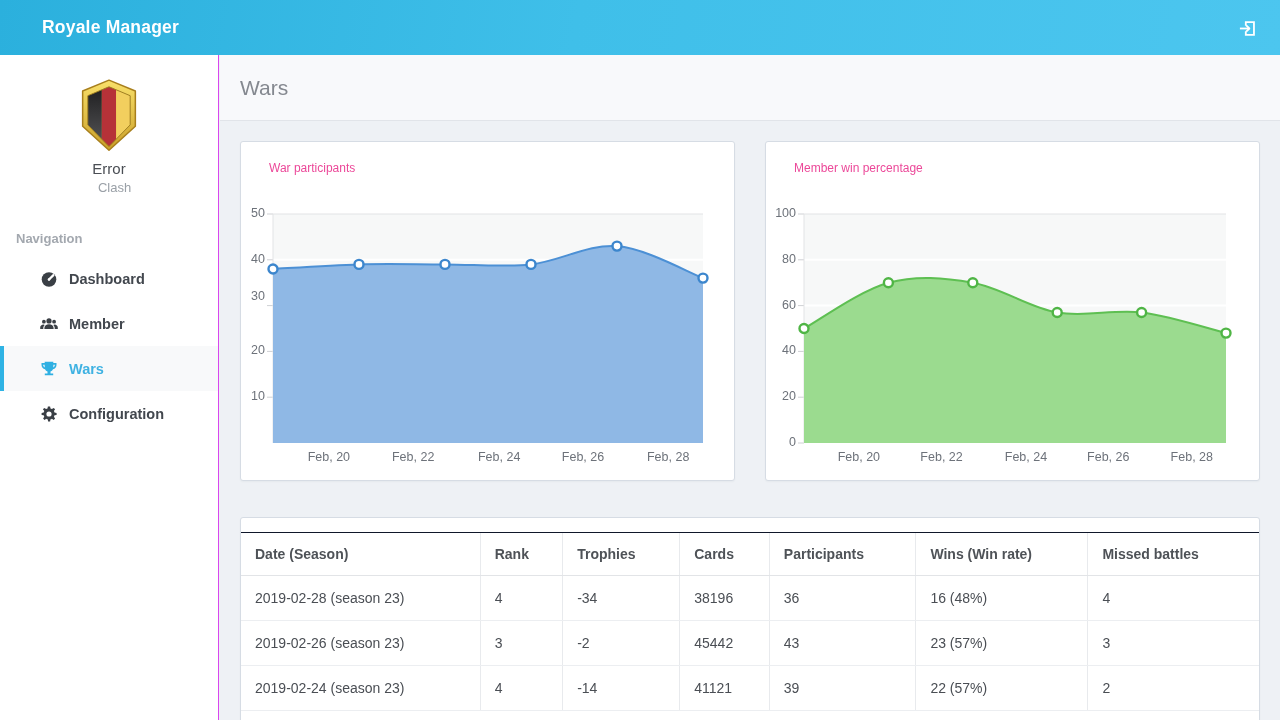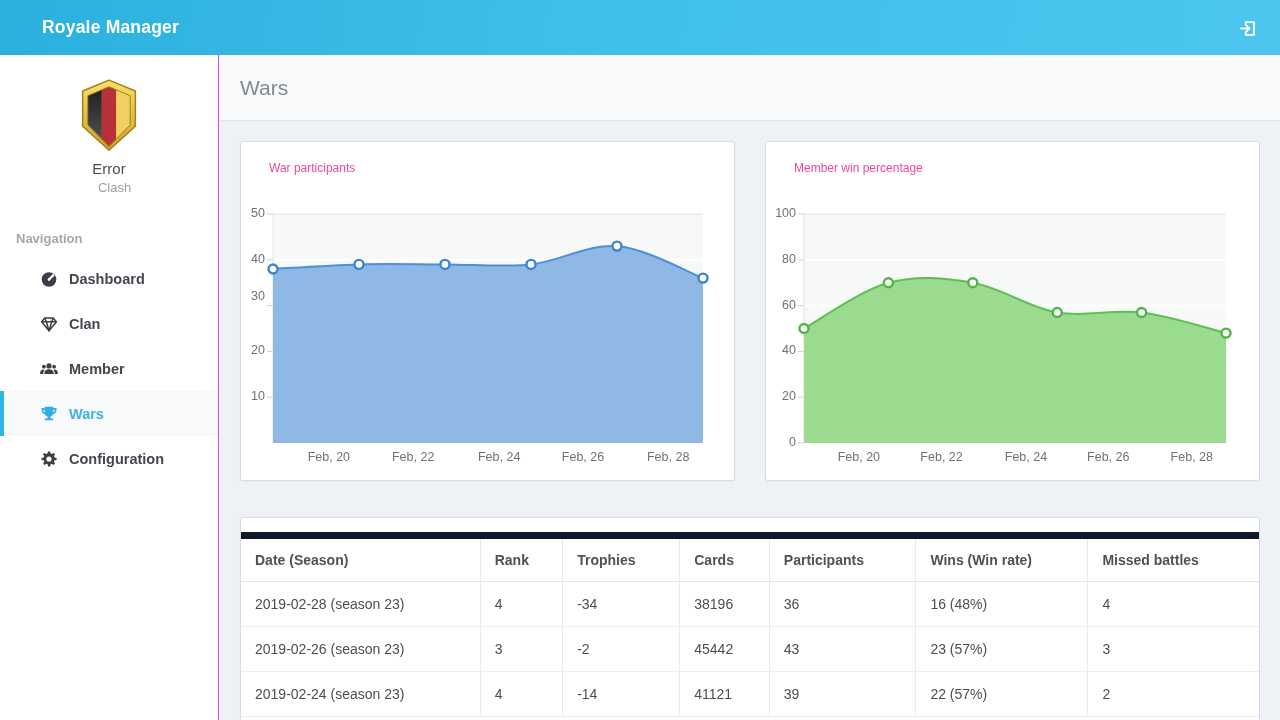--- a/index.html
+++ b/index.html
@@ -65,21 +65,21 @@
   #card2 { left:20px;  top:396px; width:1020px; height:330px; }
   .plot { position:absolute; cursor:crosshair; }
   .plot svg { overflow:visible; display:block; }
   .axis-label { position:absolute; font-size:12.5px; color:#6d727a; }
   .y-lab { text-align:right; }
   .x-lab { text-align:center; }
   
   table { width:100%; border-collapse:collapse; margin-top:14px; table-layout:fixed; }
   thead th {
     text-align:left; font-size:14px; font-weight:700; color:#4e5257;
-    padding:13px 10px 13px 14px; border-top:7px solid #0f172a;
+    padding:13px 10px 13px 14px; border-top:1px solid #0f172a;
     border-bottom:1px solid #e2e4e7;
   }
   tbody td {
     font-size:14px; color:#4a4e54; padding:14px 10px 14px 14px;
     border-bottom:1px solid #eceef1;
   }
   th + th, td + td { border-left:1px solid #e8eaed; }
 </style>
 </head>
 <body>
@@ -128,29 +128,20 @@
     <nav id="nav">
         <div class="nav-item">
           <span class="nav-icon">
             <svg viewBox="0 0 18 18" fill="currentColor">
               <circle cx="9" cy="9.5" r="7.3"></circle>
               <line x1="9" y1="9.5" x2="13.4" y2="5.1" stroke="#fff" stroke-width="2.2" stroke-linecap="round"></line>
               <circle cx="9" cy="9.5" r="1.3" fill="#fff"></circle>
             </svg>
           </span>
           <span class="nav-text">Dashboard</span>
-        </div>
-        <div class="nav-item">
-          <span class="nav-icon">
-            <svg viewBox="0 0 18 18" fill="none" stroke="currentColor" stroke-width="1.5" stroke-linejoin="round">
-              <path d="M4.8 3h8.4l3.2 3.8L9 15.8 1.6 6.8Z"></path>
-              <path d="M1.6 6.8h14.8M6.3 6.8 9 15.8l2.7-9M4.8 3l1.5 3.8M13.2 3l-1.5 3.8"></path>
-            </svg>
-          </span>
-          <span class="nav-text">Clan</span>
         </div>
         <div class="nav-item">
           <span class="nav-icon">
             <svg viewBox="0 0 18 18" fill="currentColor">
               <circle cx="3.9" cy="6.7" r="1.9"></circle>
               <circle cx="14.1" cy="6.7" r="1.9"></circle>
               <circle cx="9" cy="5.9" r="2.6"></circle>
               <path d="M9 9.2c-2.6 0-4.6 1.7-4.6 3.9v.9h9.2v-.9c0-2.2-2-3.9-4.6-3.9z"></path>
               <path d="M3.5 9.5C1.6 9.6.2 10.9.2 12.5v1.5h3.1v-.9c0-1.2.5-2.3 1.4-3.1-.4-.3-.8-.5-1.2-.5z"></path>
               <path d="M14.5 9.5c1.9.1 3.3 1.4 3.3 3v1.5h-3.1v-.9c0-1.2-.5-2.3-1.4-3.1.4-.3.8-.5 1.2-.5z"></path>

